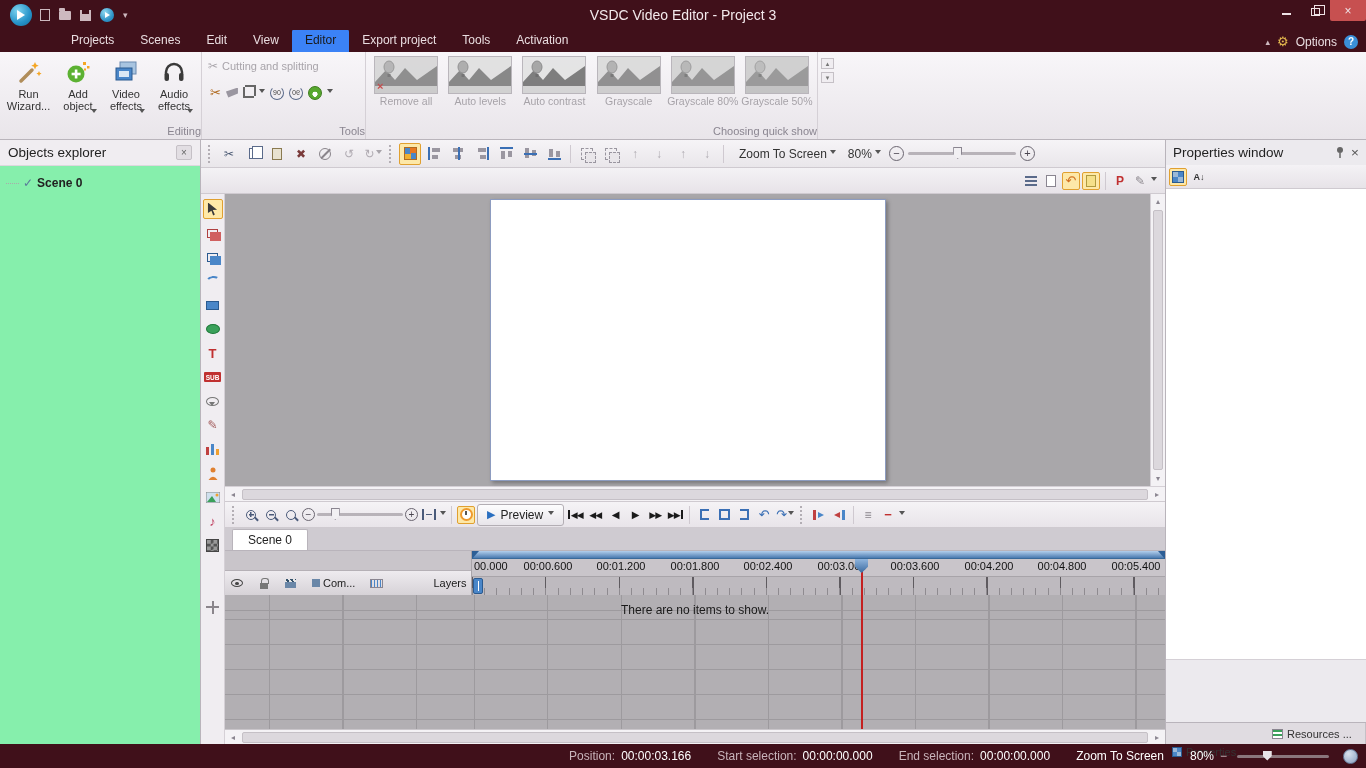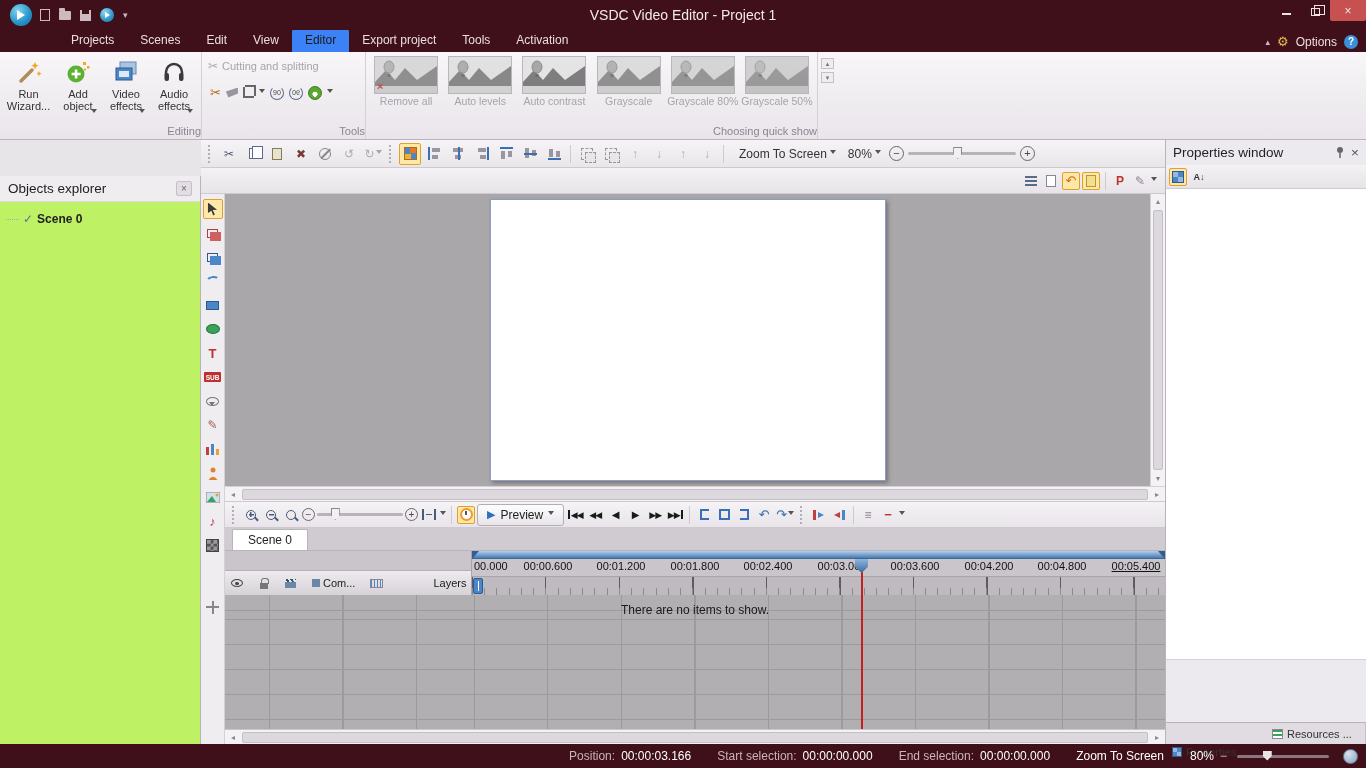--- a/index.html
+++ b/index.html
@@ -62,21 +62,21 @@
   .thumb { width:64px; height:38px; margin:0 auto; border:1px solid #b0acb2; position:relative; background:#d2d2d2; }
   .rm-x { position:absolute; left:2px; bottom:1px; color:#c03030; font-size:11px; font-weight:bold; }
   .style-label { font-size:10.5px; color:#9a969c; margin-top:2px; line-height:11px; }
   .ribbon-mini { display:flex; flex-direction:column; gap:3px; padding:6px 3px; }
   .mini-btn { width:13px; height:11px; border:1px solid #c5c0c6; background:#f0edf1; font-size:7px; color:#777; display:flex; align-items:center; justify-content:center; }
   .ribbon-fill { flex:1; }
 
   
   .main { display:flex; height:604px; }
 
-  .left-panel { width:201px; background:#bef264; border-right:1px solid #b9b4bb; display:flex; flex-direction:column;margin-top:36px; }
+  .left-panel { width:201px; background:#86efac; border-right:1px solid #b9b4bb; display:flex; flex-direction:column; }
   .lp-header { height:26px; background:#f0edf1; border-bottom:1px solid #ddd8de; display:flex; align-items:center; padding:0 8px; font-size:13.5px; }
   .lp-close { margin-left:auto; width:16px; height:15px; background:#e2dee3; border:1px solid #c5c0c6; border-radius:2px; font-size:10px; color:#666; display:flex; align-items:center; justify-content:center; }
   .tree { padding:10px 6px; }
   .tree-item { display:flex; align-items:center; gap:4px; font-weight:bold; font-size:12px; }
   .tree-dots { width:13px; border-top:1px dotted #aaa; }
   .scene-check { color:#5a7a9a; font-size:12px; font-weight:normal; }
 
   .center { flex:1; min-width:0; display:flex; flex-direction:column; }
 
   .toolbar1 { height:28px; background:linear-gradient(#f6f4f7,#e9e6ea); border-bottom:1px solid #cfcad0; display:flex; align-items:center; padding:0 4px; gap:2px; }
@@ -195,21 +195,21 @@
   .range-bar::before, .range-bar::after { content:""; position:absolute; top:0; width:7px; height:8px; background:#2d5f96; }
   .range-bar::before { left:0; clip-path:polygon(0 0,100% 0,0 100%); }
   .range-bar::after { right:0; clip-path:polygon(0 0,100% 0,100% 100%); }
   .labels { position:absolute; top:9px; left:0; right:0; height:16px; font-size:11px; color:#111; }
   .labels span { position:absolute; transform:translateX(-50%); white-space:nowrap; }
   .labels span:nth-child(1){ left:2px; transform:none; }
   .labels span:nth-child(2){ left:76px; } .labels span:nth-child(3){ left:149px; }
   .labels span:nth-child(4){ left:223px; } .labels span:nth-child(5){ left:296px; }
   .labels span:nth-child(6){ left:370px; } .labels span:nth-child(7){ left:443px; }
   .labels span:nth-child(8){ left:517px; } .labels span:nth-child(9){ left:590px; }
-  .labels span:nth-child(10){ left:664px;text-decoration:underline; }
+  .labels span:nth-child(10){ left:664px; }
   .ticks { position:absolute; bottom:0; left:0; right:0; height:19px; background:#bebabf; border-top:1px solid #a8a4a9;
     background-image:repeating-linear-gradient(90deg,#8f8b90 0 1px,transparent 1px 12.25px),repeating-linear-gradient(90deg,#5f5b60 0 1px,transparent 1px 73.5px);
     background-size:100% 7px,100% 18px; background-position:left bottom,left bottom; background-repeat:repeat-x; }
   .clip-marker { position:absolute; left:1px; bottom:1px; width:10px; height:16px; background:#4a86c8; border:1px solid #2a5a90; border-radius:2px; }
   .clip-marker::after { content:""; position:absolute; left:3.5px; top:2px; bottom:2px; width:1px; background:#fff; }
   .tl-tracks { position:absolute; top:44px; left:0; right:0; bottom:0; background:#b2afb3;
     background-image:repeating-linear-gradient(90deg,#9d9a9e 0 1px,transparent 1px 73.5px),repeating-linear-gradient(180deg,#9d9a9e 0 1px,transparent 1px 25px);
     background-position:249px 0,0 24px; }
   .empty-msg { position:absolute; top:52px; left:0; right:0; text-align:center; font-size:12px; color:#1a1a1a; }
   .playhead-line { position:absolute; top:8px; bottom:0; left:636px; width:1.5px; background:#c42020; z-index:3; }
@@ -249,21 +249,21 @@
     </div>
   <div class="qa-icons">
     <span class="qa-doc"></span>
     <span class="qa-folder"></span>
     <span class="qa-save"></span>
     <span class="qa-play">
         <i></i>
       </span>
     <span class="qa-caret">▾</span>
   </div>
-  <div class="win-title">VSDC Video Editor - Project 1</div>
+  <div class="win-title">VSDC Video Editor - Project 3</div>
   <div class="win-controls">
     <div class="win-btn">
         <span class="icon-min"></span>
       </div>
     <div class="win-btn">
         <span class="icon-restore"></span>
       </div>
     <div class="win-btn close">
         <span>×</span>
       </div>

